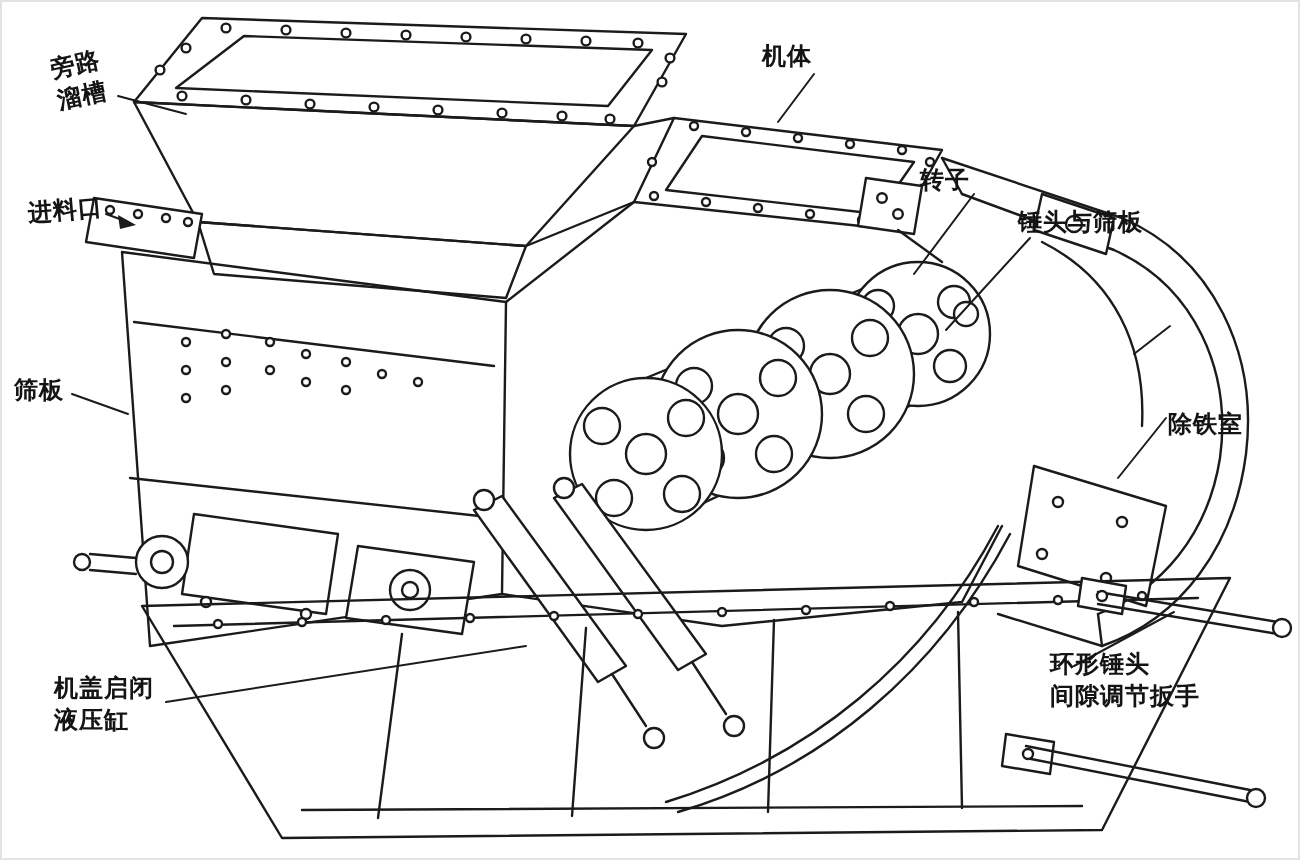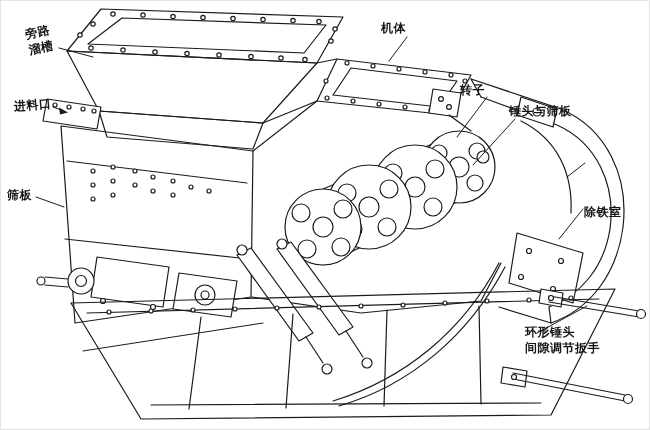--- a/index.html
+++ b/index.html
@@ -255,17 +255,19 @@
 
   <div class="lbl" style="left:459px;top:82px">转子</div>
 
   <div class="lbl" style="left:508px;top:103px">锤头与筛板</div>
 
 
   <div class="lbl" style="left:583px;top:204px">除铁室</div>
 
   <div class="lbl" style="left:6px;top:187px">筛板</div>
 
+  <div class="lbl" style="left:26px;top:336px">机盖启闭
+液压缸</div>
 
   <div class="lbl" style="left:524px;top:324px">环形锤头
 间隙调节扳手</div>
 
 </div>
 
 </body></html>

